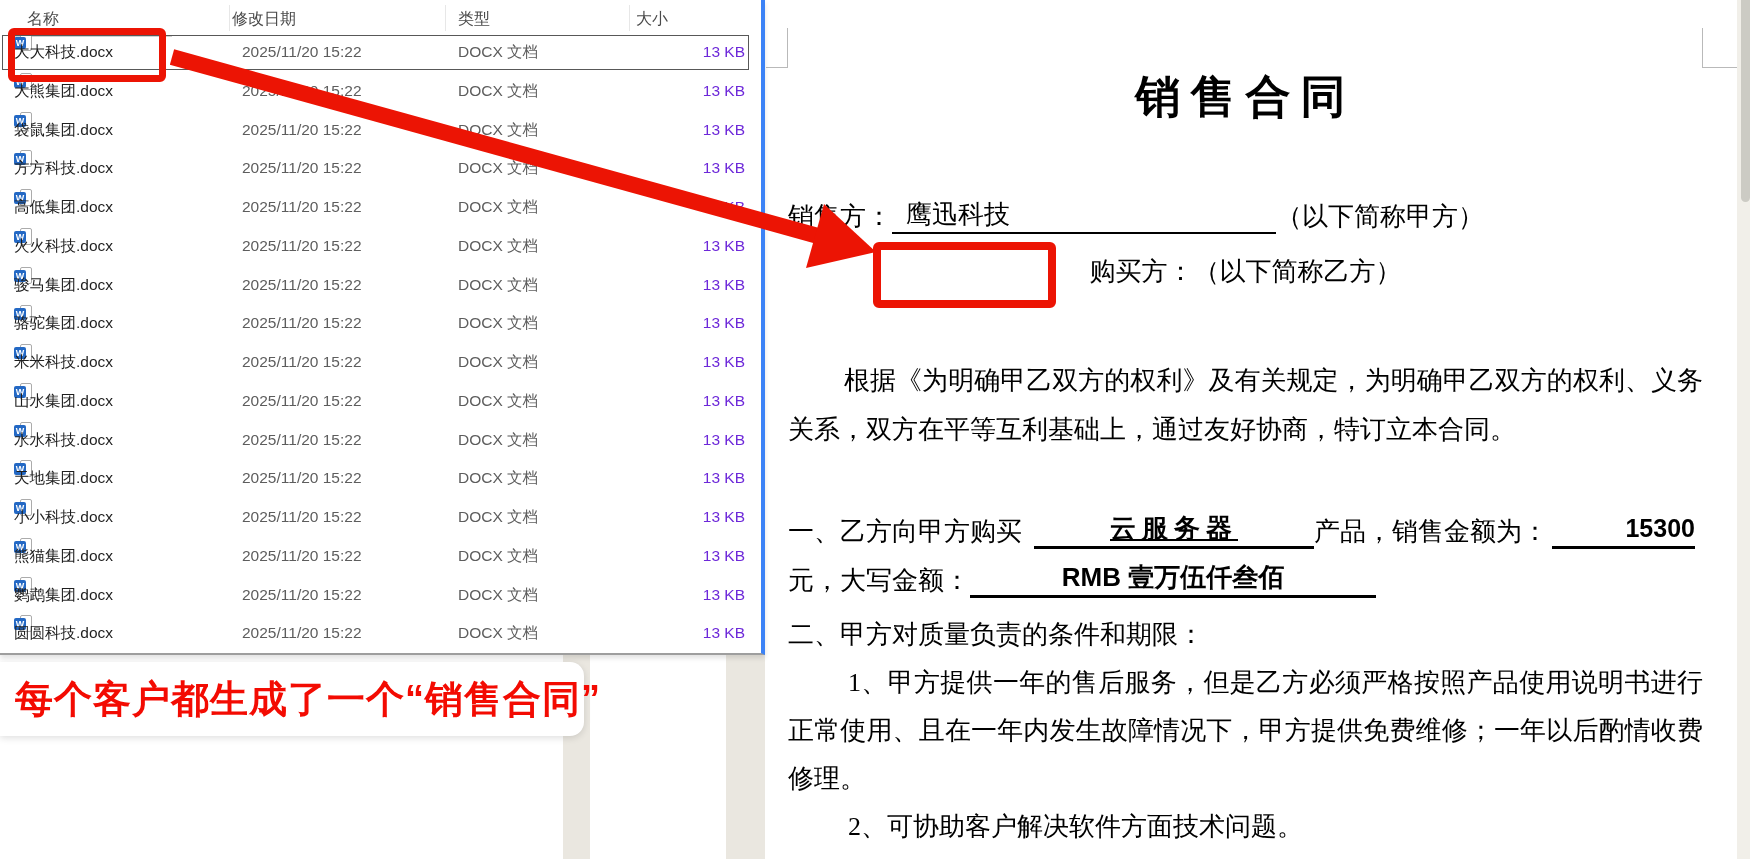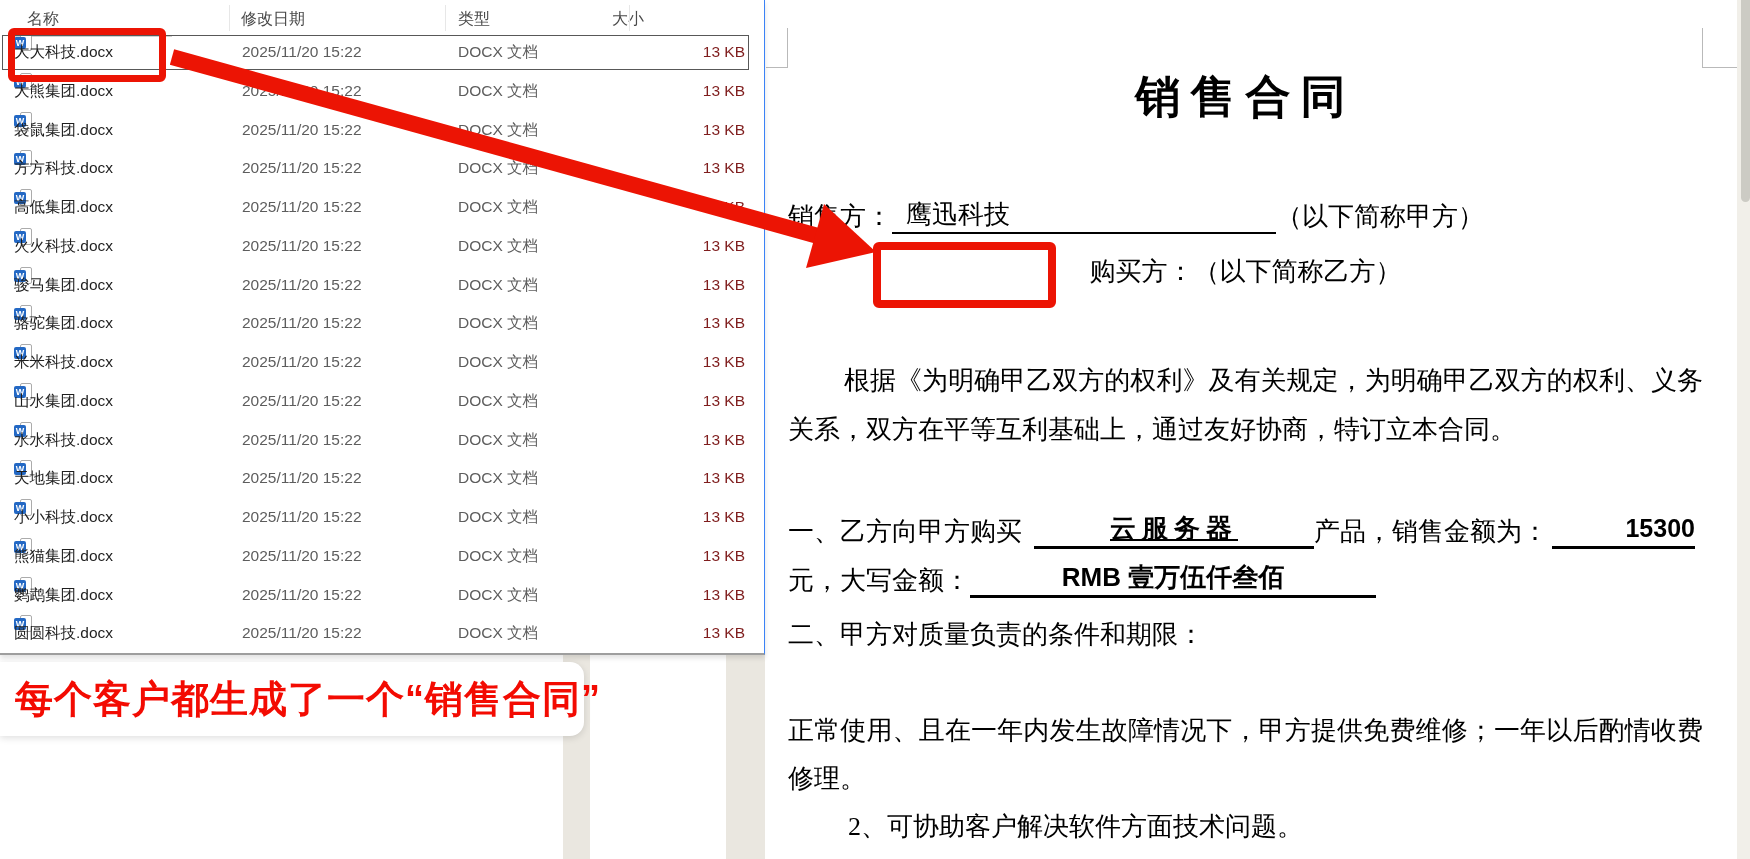--- a/index.html
+++ b/index.html
@@ -2,33 +2,33 @@
 <html><head>
 <meta charset="utf-8">
 <style>
   * { margin:0; padding:0; box-sizing:border-box; }
   html,body { width:1750px; height:859px; }
   body { position:relative; width:1750px; height:859px; background:#ffffff; overflow:hidden;
          font-family:"Liberation Sans","DejaVu Sans",sans-serif; }
 
   
   .explorer { position:absolute; left:0; top:0; width:765px; height:655px; background:#fff;
-              border-right:1px solid #3b82f6; border-bottom:2px solid #9e9e9e;
+              border-right:4px solid #3b82f6; border-bottom:2px solid #9e9e9e;
               box-shadow:0 3px 5px rgba(0,0,0,.12); z-index:2; }
   .hdr-label { position:absolute; top:7px; height:24px; line-height:24px; font-size:16px; color:#4a4a4a; }
   .hdr-sep { position:absolute; top:5px; height:26px; width:1px; background:#e7e7e7; }
   .hdr-underline { position:absolute; top:36px; left:12px; width:160px; height:1px; background:#d0d0d0; }
 
   .rows { position:absolute; left:0; top:33px; width:765px; }
   .frow { position:relative; width:765px; height:38.75px; }
   .frow span { position:absolute; top:0; height:38.75px; line-height:38.75px; font-size:15.5px; }
   .fname { left:14px; width:215px; color:#1e1e1e; white-space:nowrap; }
   .fdate { left:242px; width:200px; color:#5d5d5d; }
   .ftype { left:458px; width:160px; color:#5d5d5d; }
-  .fsize { left:630px; width:115px; color:#7f1d1d; text-align:right; }
+  .fsize { left:630px; width:115px; color:#6d28d9; text-align:right; }
   .frow.sel::after { content:""; position:absolute; left:2px; right:16px; top:2px; bottom:2px;
                      border:1.5px solid #585858; pointer-events:none; }
 
   
   .wicon { display:inline-block; position:relative; width:20px; height:20px; vertical-align:-4px; margin-right:7px; }
   .wicon .pg { position:absolute; left:6px; top:1px; width:12px; height:17px; background:#fff;
                border:1px solid #ababab; border-radius:2px; }
   .wicon .wbox { position:absolute; left:0; top:4px; width:12px; height:12px; background:#2368c4;
                  border-radius:2px; color:#fff; font-size:9px; font-weight:bold; text-align:center; line-height:12px; }
 
@@ -97,36 +97,37 @@
     <span>产品，销售金额为：</span>
     <span class="ufill thick" style="width:143px; text-align:right; margin-left:4px;"><span class="bold-sans">15300</span></span>
   </div>
 
   <div class="docline fillline" style="left:22px; top:560px; width:915px;">
     <span>元，大写金额：</span>
     <span class="ufill thick" style="width:406px; text-align:center;"><span class="bold-sans" style="font-size:26px;">RMB 壹万伍仟叁佰</span></span>
   </div>
 
   <div class="docline" style="left:22px; top:618px;">二、甲方对质量负责的条件和期限：</div>
+  <div class="docline just" style="left:82px; top:666px; width:855px;">1、甲方提供一年的售后服务，但是乙方必须严格按照产品使用说明书进行</div>
   <div class="docline just" style="left:22px; top:714px; width:915px;">正常使用、且在一年内发生故障情况下，甲方提供免费维修；一年以后酌情收费</div>
   <div class="docline" style="left:22px; top:762px;">修理。</div>
   <div class="docline" style="left:82px; top:810px;">2、可协助客户解决软件方面技术问题。</div>
 </div>
 
 <div class="doc-sb-track"></div>
 <div class="doc-sb-thumb"></div>
 
 <div class="strip a"></div>
 <div class="strip b"></div>
 
 <div class="explorer">
   <div class="hdr-label" style="left:27px;">名称</div>
-  <div class="hdr-label" style="left:241px;">修改日期</div>
+  <div class="hdr-label" style="left:232px;">修改日期</div>
   <div class="hdr-label" style="left:458px;">类型</div>
-  <div class="hdr-label" style="left:612px;text-align:right;">大小</div>
+  <div class="hdr-label" style="left:636px;text-align:right;">大小</div>
   <div class="hdr-sep" style="left:229px;"></div>
   <div class="hdr-sep" style="left:445px;"></div>
   <div class="hdr-sep" style="left:629px;"></div>
   <div class="hdr-underline"></div>
   <div class="rows" id="rows">
       <div class="frow sel">
         <span class="fname">
           <span class="wicon">
             <span class="pg"></span>
             <span class="wbox">W</span>

